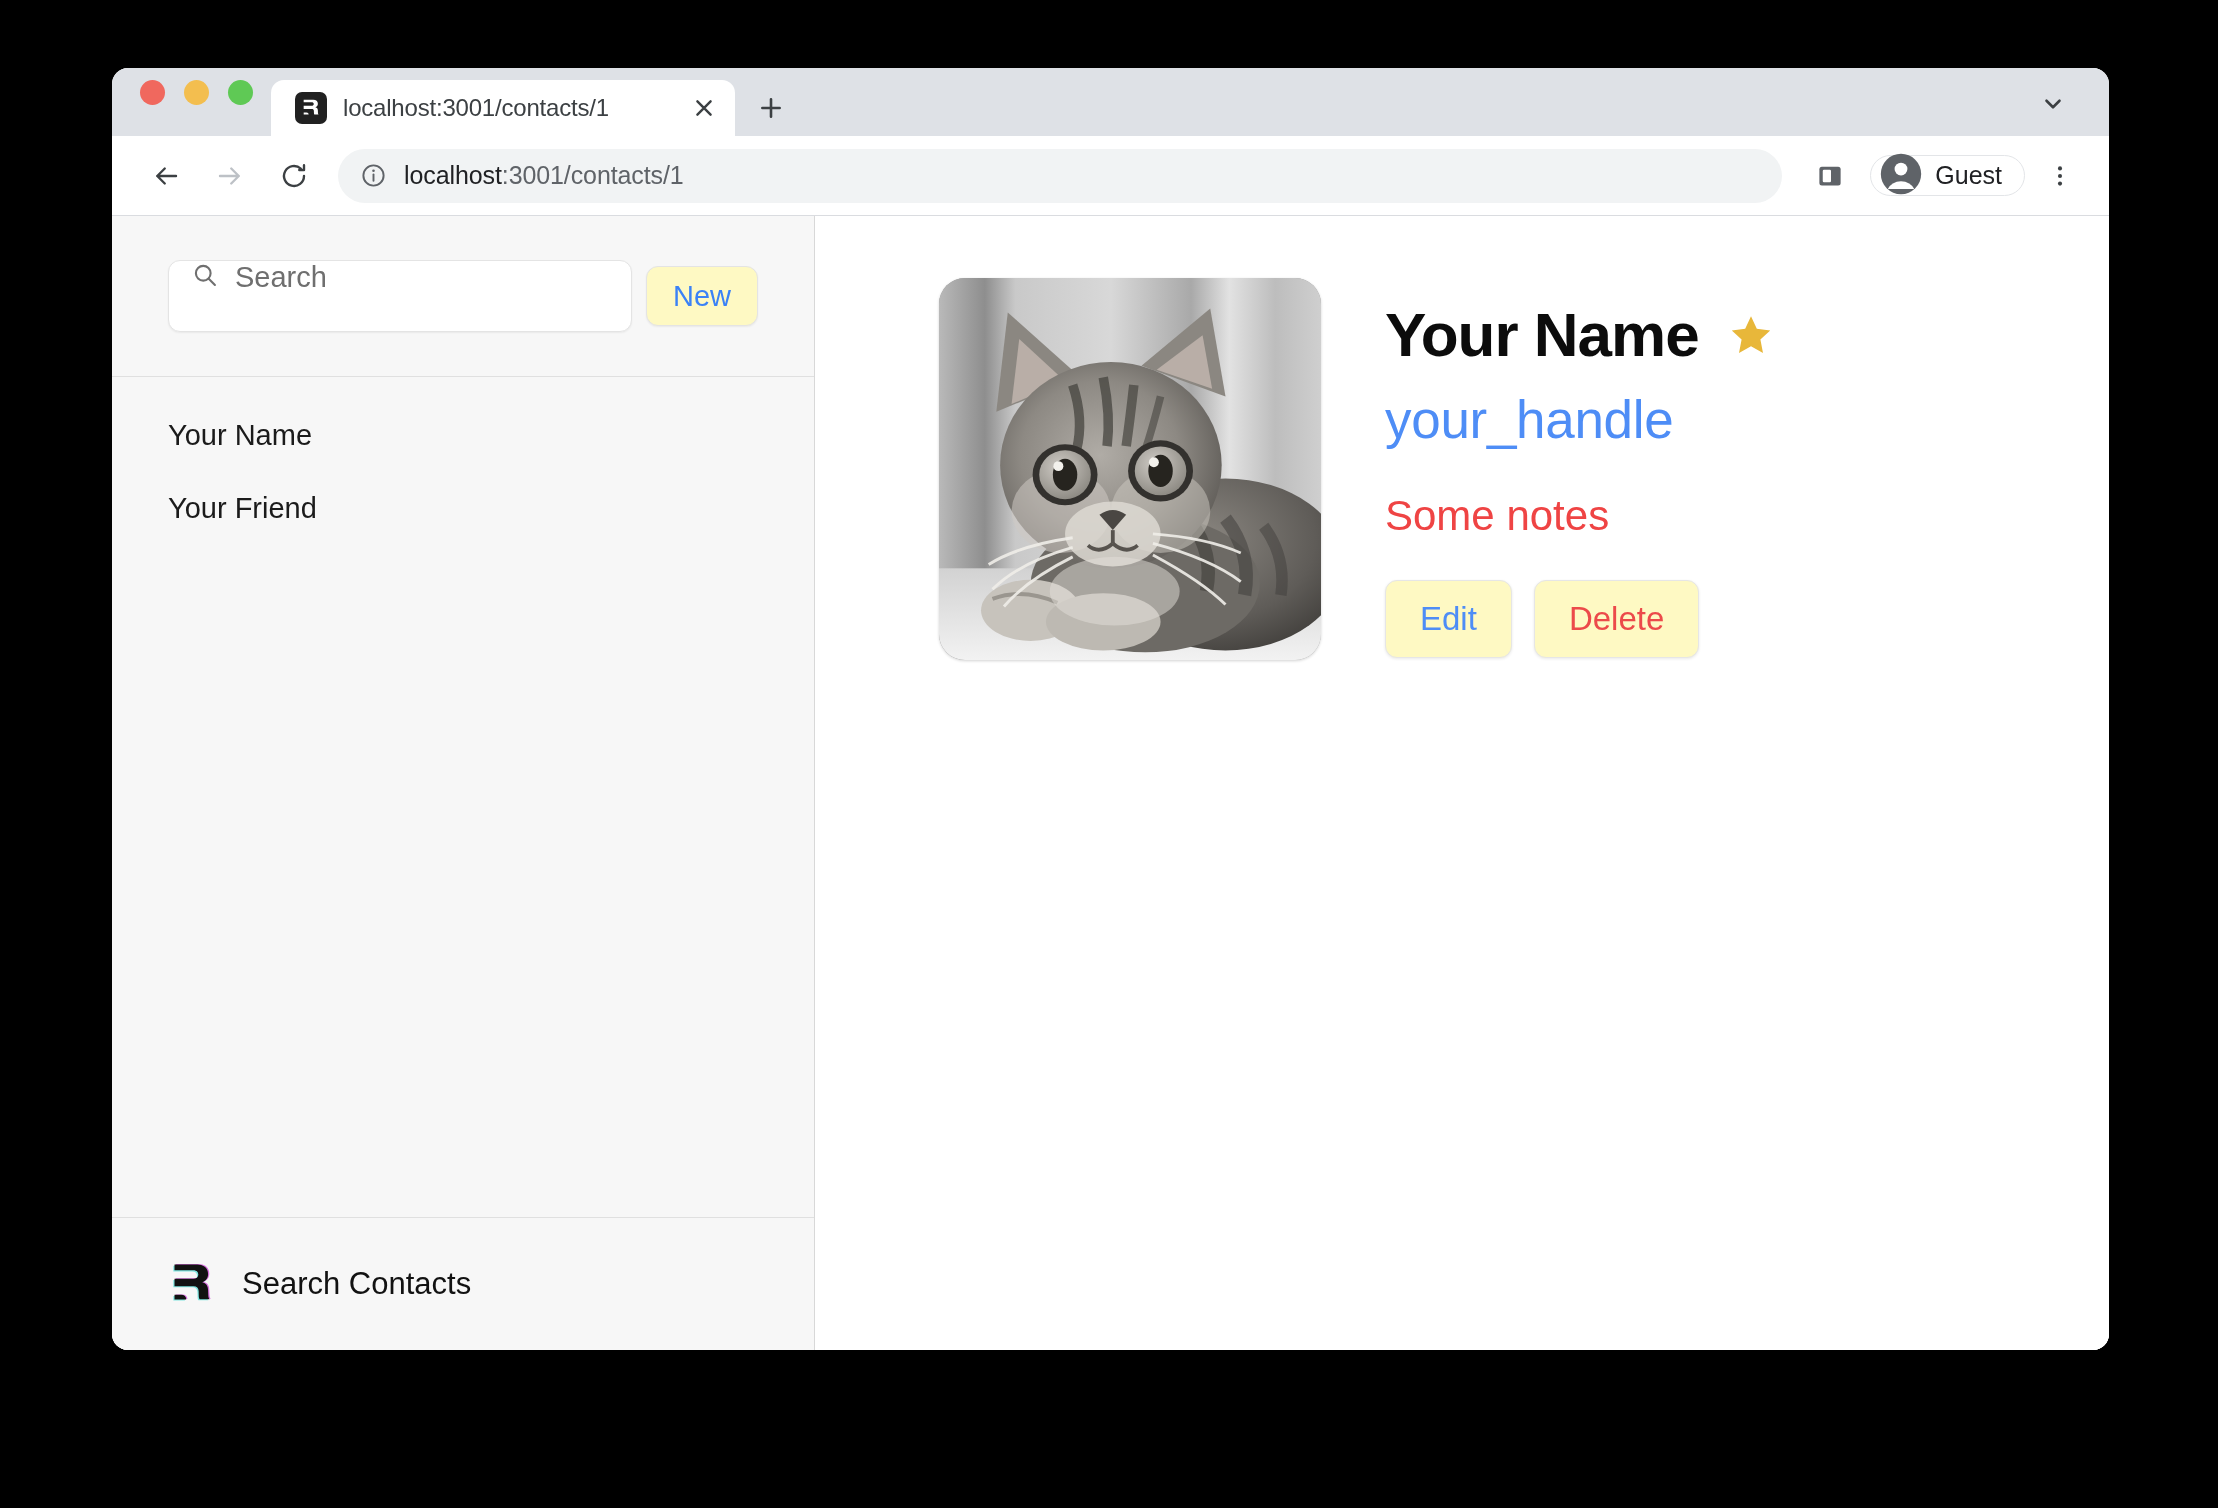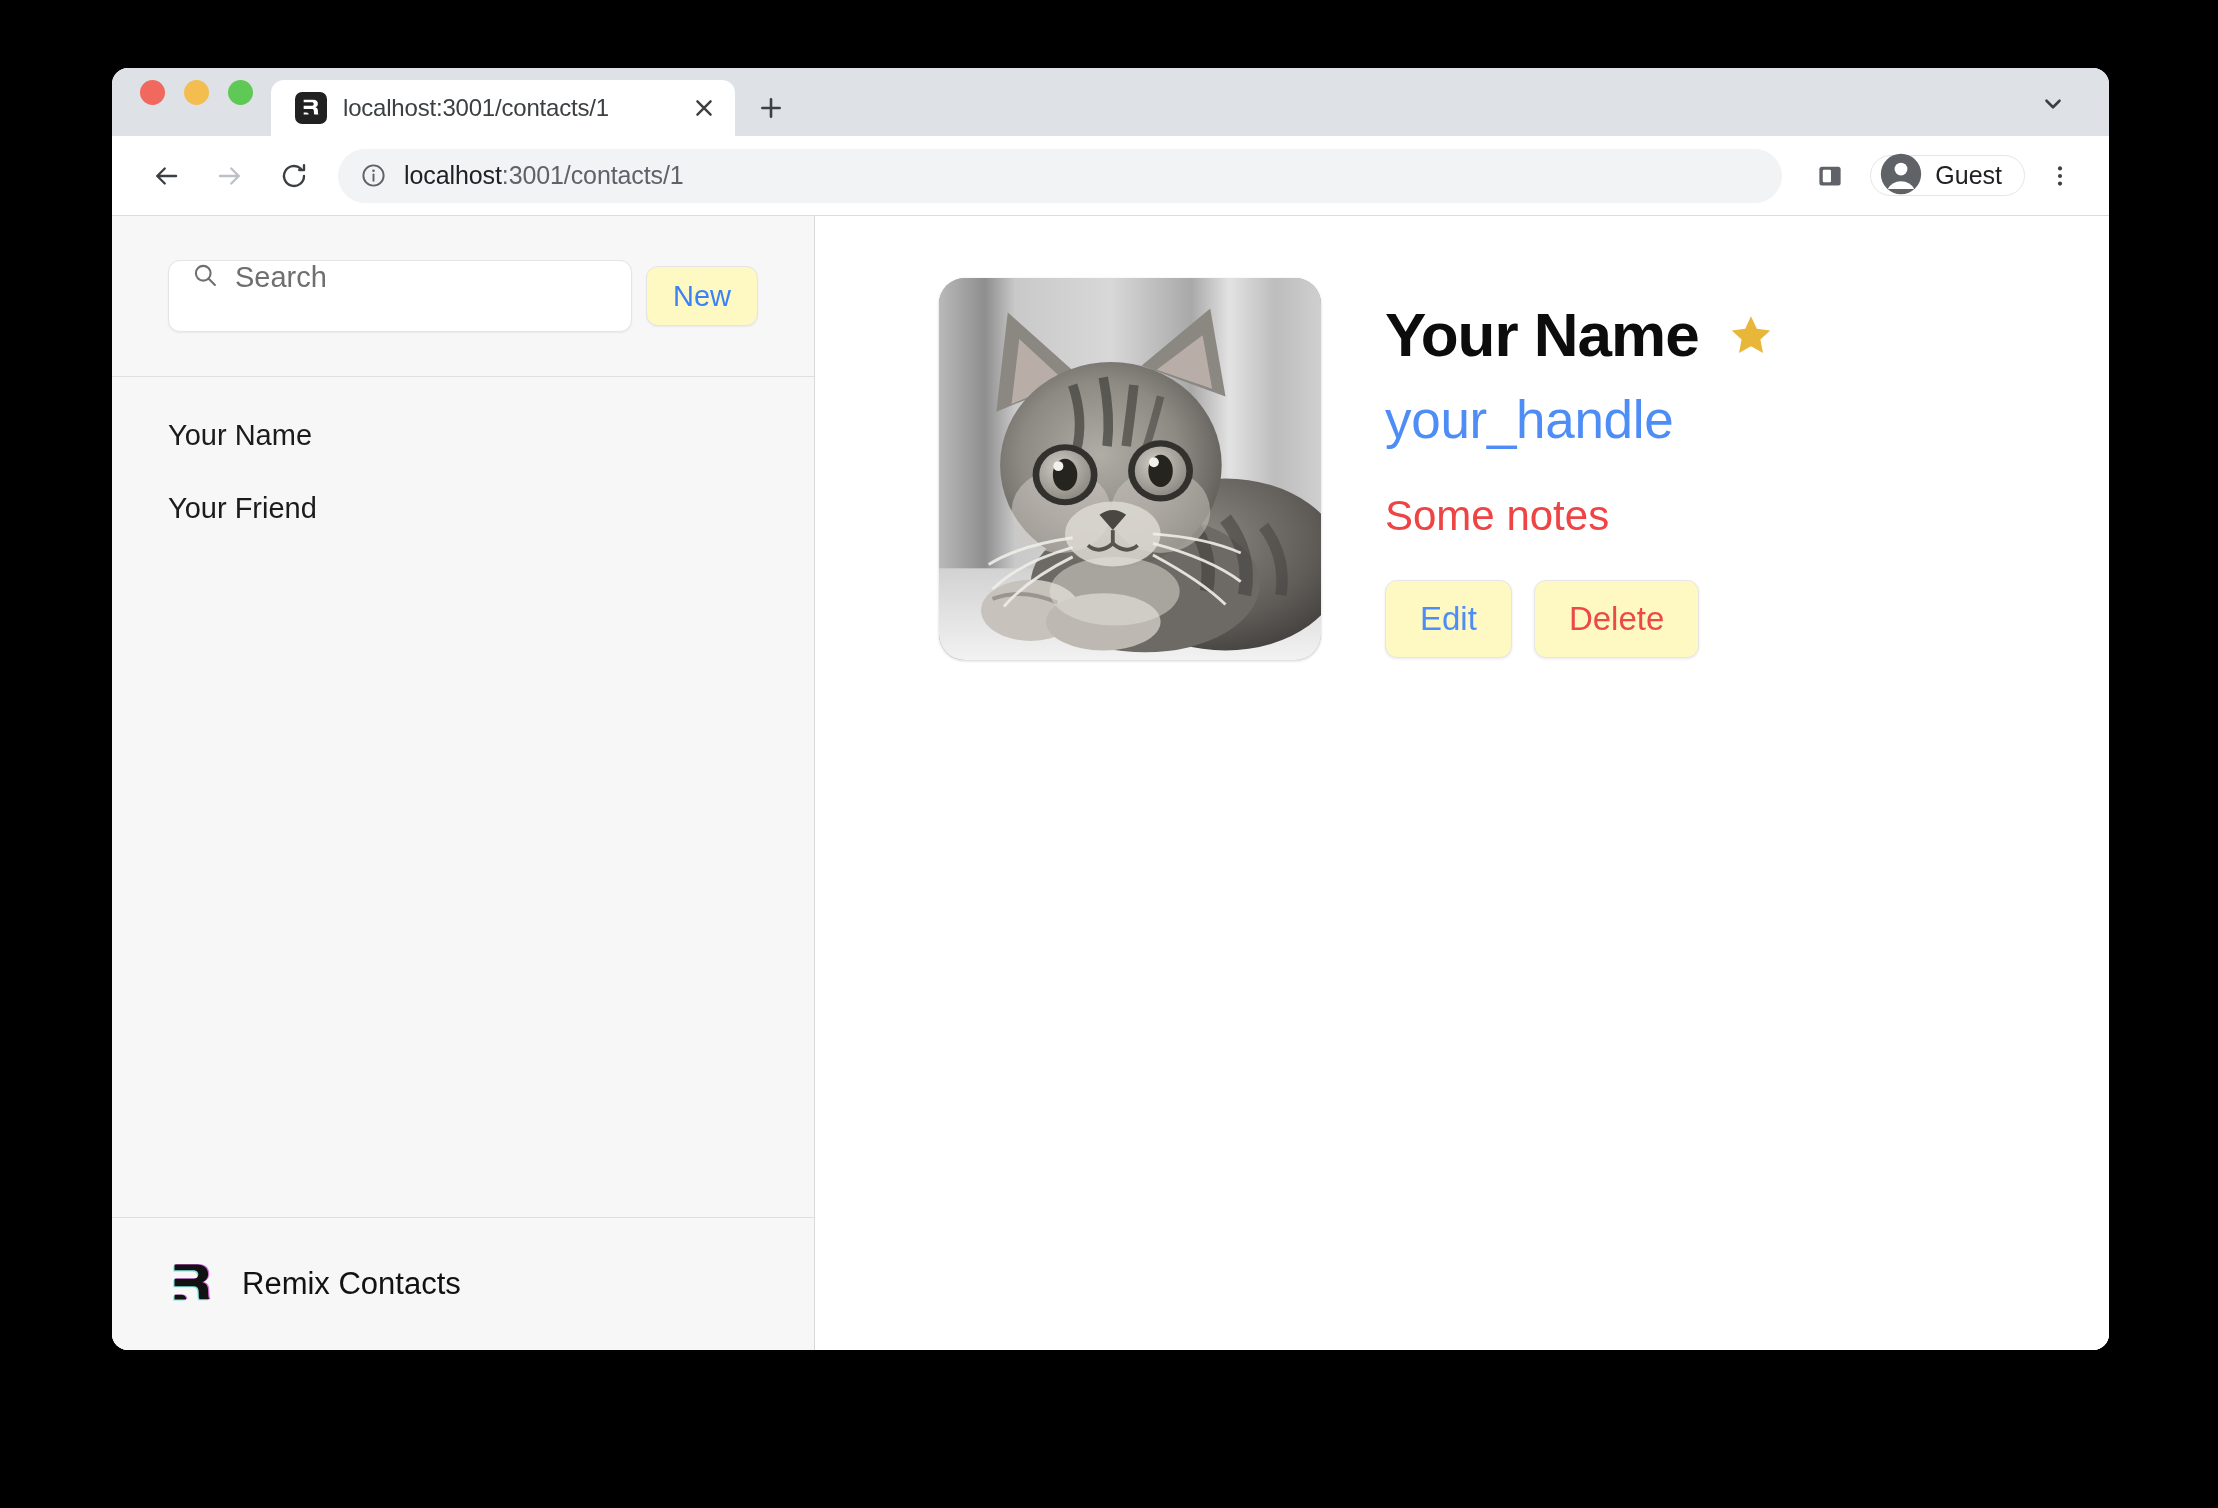--- a/index.html
+++ b/index.html
@@ -483,21 +483,21 @@
               <path fill="#7fe6e0" d="M3 19.1h5.4c0-1.2-.9-2.1-2.3-2.1H3v2.1z"></path>
             </g>
             <g transform="translate(0.55,-0.2)">
               <path fill="#d96fe0" d="M3 3h10.5c3 0 5 1.7 5 4.4 0 2-1.1 3.3-2.7 3.8 1.8.4 2.6 1.6 2.7 3.6l.1 2.4c0 .8.2 1.4.6 1.8h-4.6c-.3-.4-.4-1-.4-1.8l-.06-2c-.06-1.5-.8-2.2-2.4-2.2H3v-3.4h8.6c1.5 0 2.4-.7 2.4-2 0-1.2-.9-1.9-2.4-1.9H3V3z"></path>
               <path fill="#d96fe0" d="M3 19.1h5.4c0-1.2-.9-2.1-2.3-2.1H3v2.1z"></path>
             </g>
             <path fill="#121212" d="M3 3h10.5c3 0 5 1.7 5 4.4 0 2-1.1 3.3-2.7 3.8 1.8.4 2.6 1.6 2.7 3.6l.1 2.4c0 .8.2 1.4.6 1.8h-4.6c-.3-.4-.4-1-.4-1.8l-.06-2c-.06-1.5-.8-2.2-2.4-2.2H3v-3.4h8.6c1.5 0 2.4-.7 2.4-2 0-1.2-.9-1.9-2.4-1.9H3V3z"></path>
             <path fill="#121212" d="M3 19.1h5.4c0-1.2-.9-2.1-2.3-2.1H3v2.1z"></path>
           </svg>
         </span>
-        <span id="sidebar-footer-label">Remix Contacts</span>
+        <span id="sidebar-footer-label">Search Contacts</span>
       </div>
     </div>
 
     <div id="detail-pane">
 
       <div id="contact-avatar">
         <svg viewBox="0 0 200 200" preserveAspectRatio="xMidYMid slice">
           <defs>
             <linearGradient id="bgGrad" x1="0" y1="0" x2="1" y2="0">
               <stop offset="0%" stop-color="#b9b9b9"></stop>

